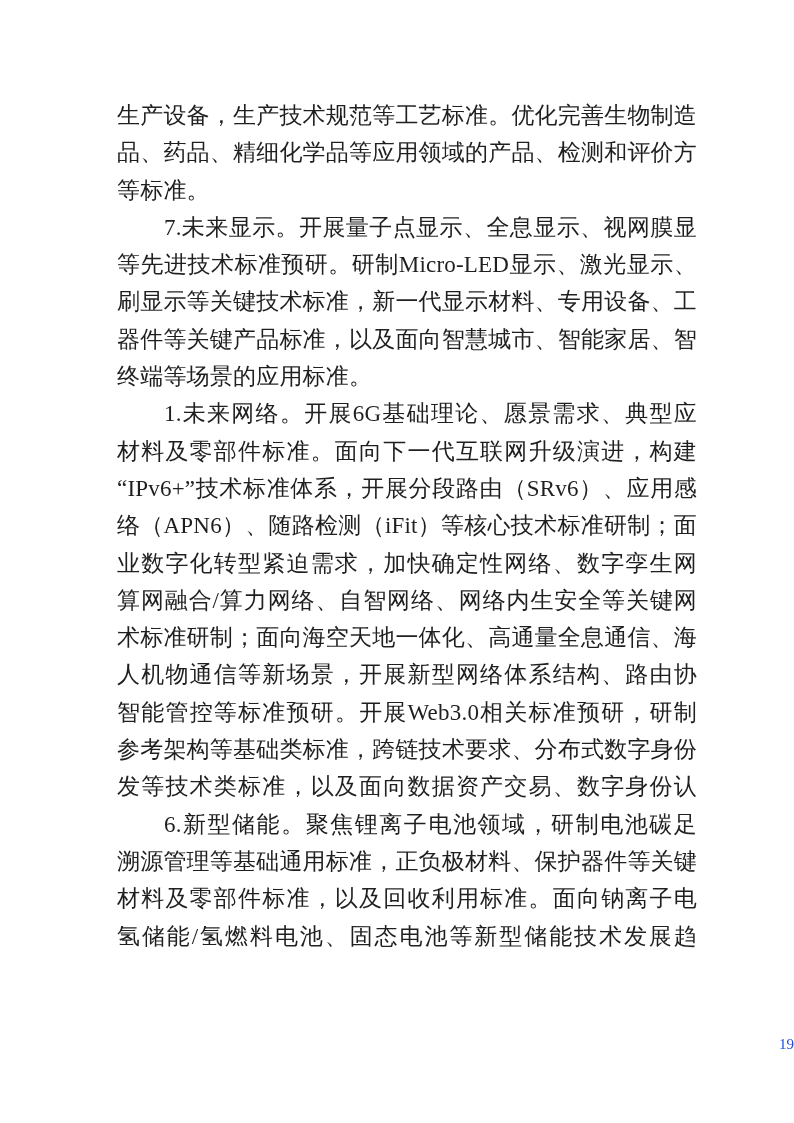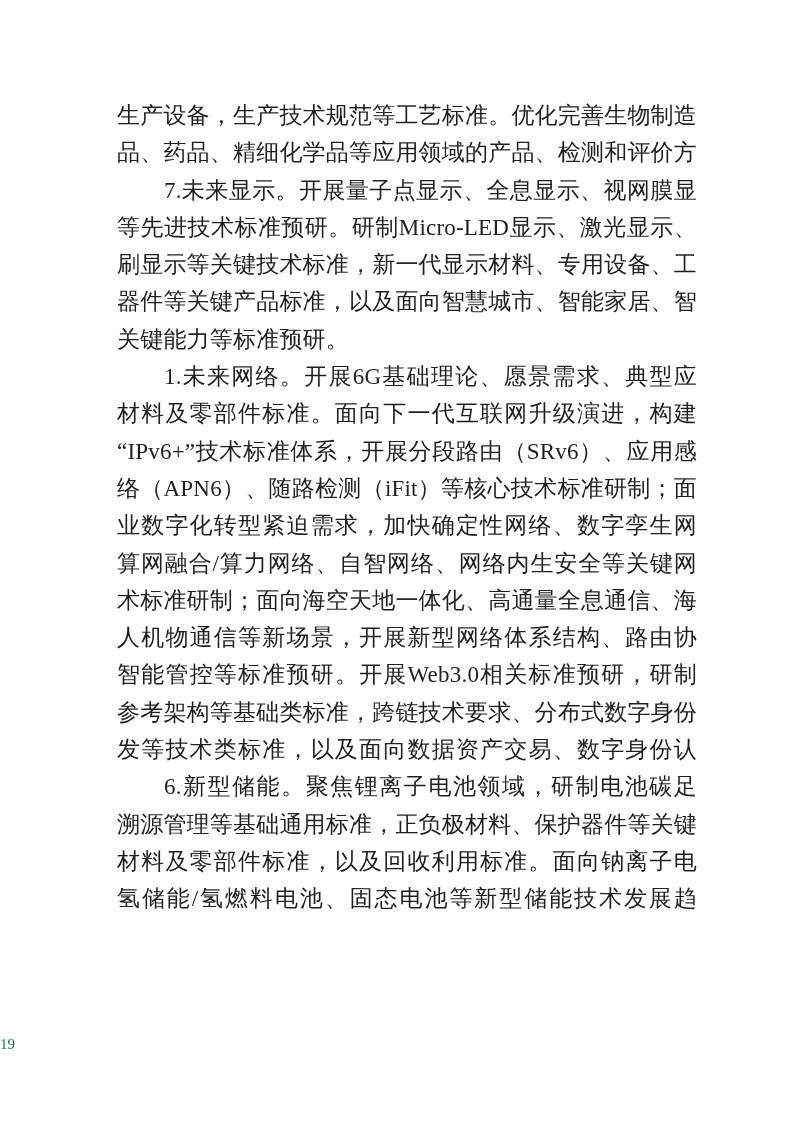--- a/index.html
+++ b/index.html
@@ -40,39 +40,40 @@
     text-indent: 47px;
   }
   .lead {
     font-weight: 400;
   }
   .page-num {
     position: absolute;
     top: 1036px;
     left: 0;
     width: 100%;
-    text-align: left;
+    text-align: right;
     font-size: 15px;
-    color: #15803d;
+    color: #1d4ed8;
   }
 </style>
 </head>
 <body>
 
 <div class="page">
   <div class="text-block">
 
     <div class="line"><span>生产设备，生产技术规范等工艺标准。优化完善生物制造食</span></div>
     <div class="line"><span>品、药品、精细化学品等应用领域的产品、检测和评价方法</span></div>
+    <div class="line para-end"><span>等标准。</span></div>
 
     <div class="line indent"><span class="lead">7.未来显示。</span><span>开展量子点显示、全息显示、视网膜显示</span></div>
     <div class="line"><span>等先进技术标准预研。研制Micro-LED显示、激光显示、印</span></div>
     <div class="line"><span>刷显示等关键技术标准，新一代显示材料、专用设备、工艺</span></div>
     <div class="line"><span>器件等关键产品标准，以及面向智慧城市、智能家居、智能</span></div>
-    <div class="line para-end"><span>关键能力等标准预研。</span></div>
+    <div class="line para-end"><span>终端等场景的应用标准。</span></div>
 
     <div class="line indent"><span class="lead">1.未来网络。</span><span>开展6G基础理论、愿景需求、典型应用、</span></div>
     <div class="line"><span>材料及零部件标准。面向下一代互联网升级演进，构建</span></div>
     <div class="line"><span>“IPv6+”技术标准体系，开展分段路由（SRv6）、应用感知网</span></div>
     <div class="line"><span>络（APN6）、随路检测（iFit）等核心技术标准研制；面向产</span></div>
     <div class="line"><span>业数字化转型紧迫需求，加快确定性网络、数字孪生网络、</span></div>
     <div class="line"><span>算网融合/算力网络、自智网络、网络内生安全等关键网络技</span></div>
     <div class="line"><span>术标准研制；面向海空天地一体化、高通量全息通信、海量</span></div>
     <div class="line"><span>人机物通信等新场景，开展新型网络体系结构、路由协议、</span></div>
     <div class="line"><span>智能管控等标准预研。开展Web3.0相关标准预研，研制术语、</span></div>

